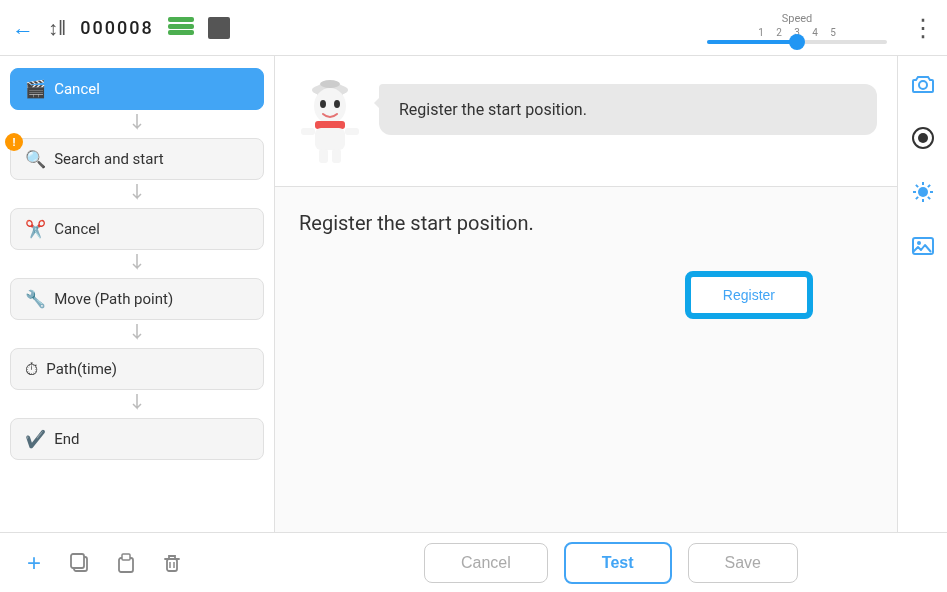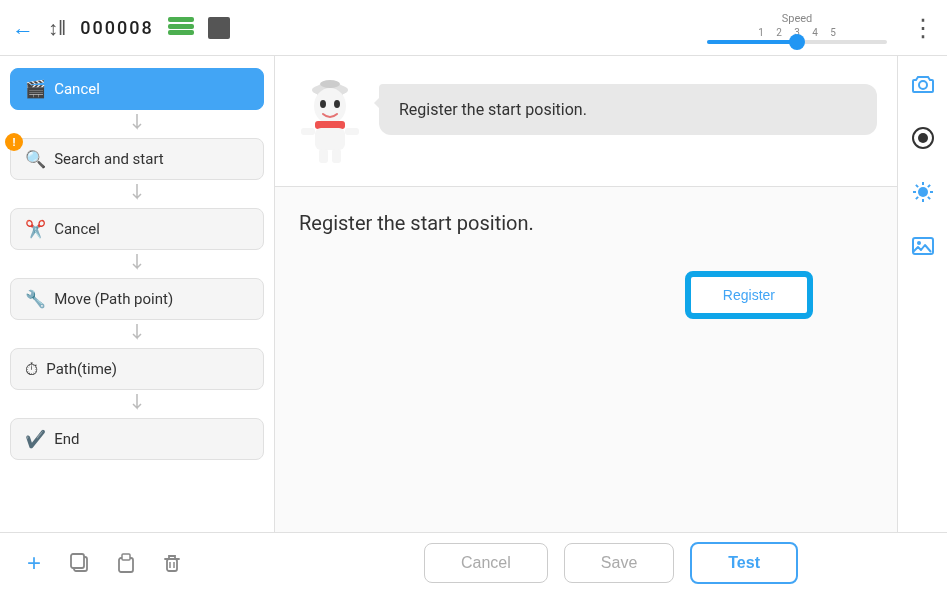--- a/index.html
+++ b/index.html
@@ -304,16 +304,16 @@
         <polyline points="4,7 18,7" stroke="#888" stroke-width="1.8" stroke-linecap="round"></polyline>
         <path d="M8 7V4h6v3" stroke="#888" stroke-width="1.8" stroke-linecap="round"></path>
         <rect x="6" y="7" width="10" height="12" rx="2" stroke="#888" stroke-width="1.8"></rect>
         <line x1="9" y1="10" x2="9" y2="16" stroke="#888" stroke-width="1.5"></line>
         <line x1="13" y1="10" x2="13" y2="16" stroke="#888" stroke-width="1.5"></line>
       </svg>
     </button>
   </div>
   <div class="bottom-right">
     <button class="action-btn cancel-btn">Cancel</button>
+    <button class="action-btn test-btn">Test</button>
     <button class="action-btn save-btn">Save</button>
-    <button class="action-btn test-btn">Test</button>
   </div>
 </div>
 
 </body></html>

